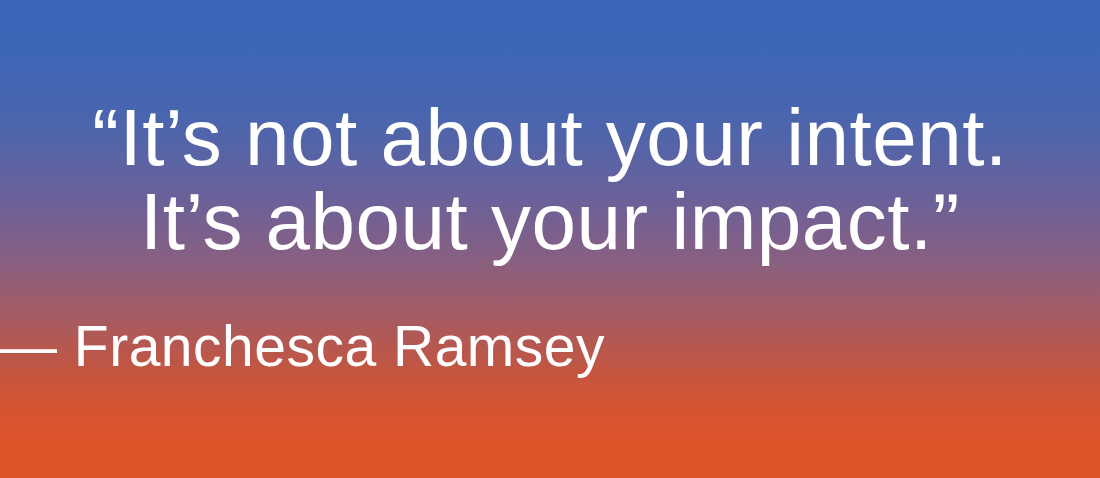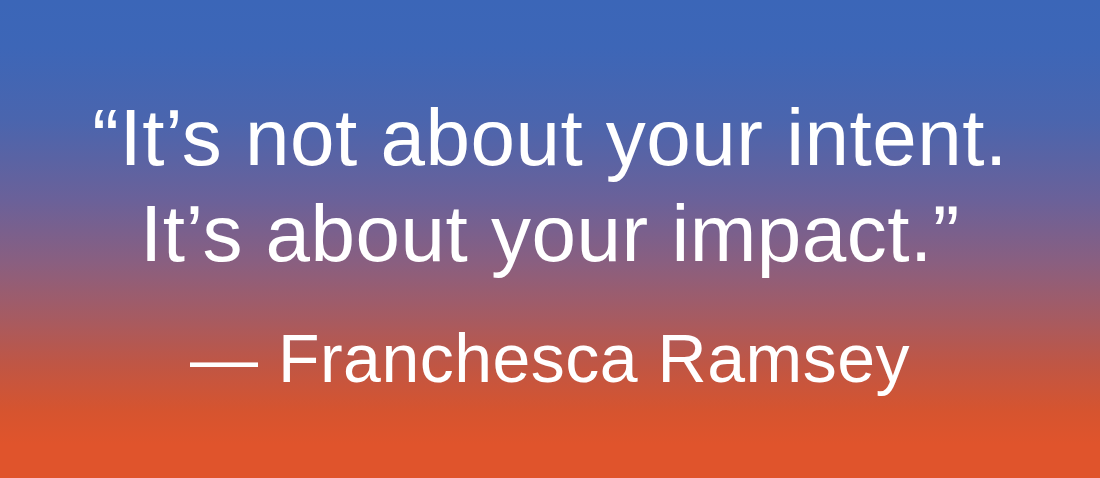--- a/index.html
+++ b/index.html
@@ -52,35 +52,35 @@
     font-family: "Liberation Sans", sans-serif;
     font-weight: 300;
     font-size: 80px;
     line-height: 84px;
     letter-spacing: 0.5px;
     white-space: nowrap;
     -webkit-font-smoothing: antialiased;
   }
 
   .quote-line.line-1 {
-    margin-bottom: 12px;
+    margin-bottom: 0px;
   }
 
   .quote-line.line-2 {
     margin-bottom: 9px;
   }
 
   .attribution {
     display: block;
     width: 100%;
-    text-align: center;
+    text-align: left;
     color: #ffffff;
     font-family: "Liberation Sans", sans-serif;
     font-weight: 300;
-    font-size: 68px;
+    font-size: 57px;
     line-height: 70px;
     letter-spacing: 0.5px;
     white-space: nowrap;
     margin-top: 38px;
     -webkit-font-smoothing: antialiased;
   }
 </style>
 </head>
 <body>
 

